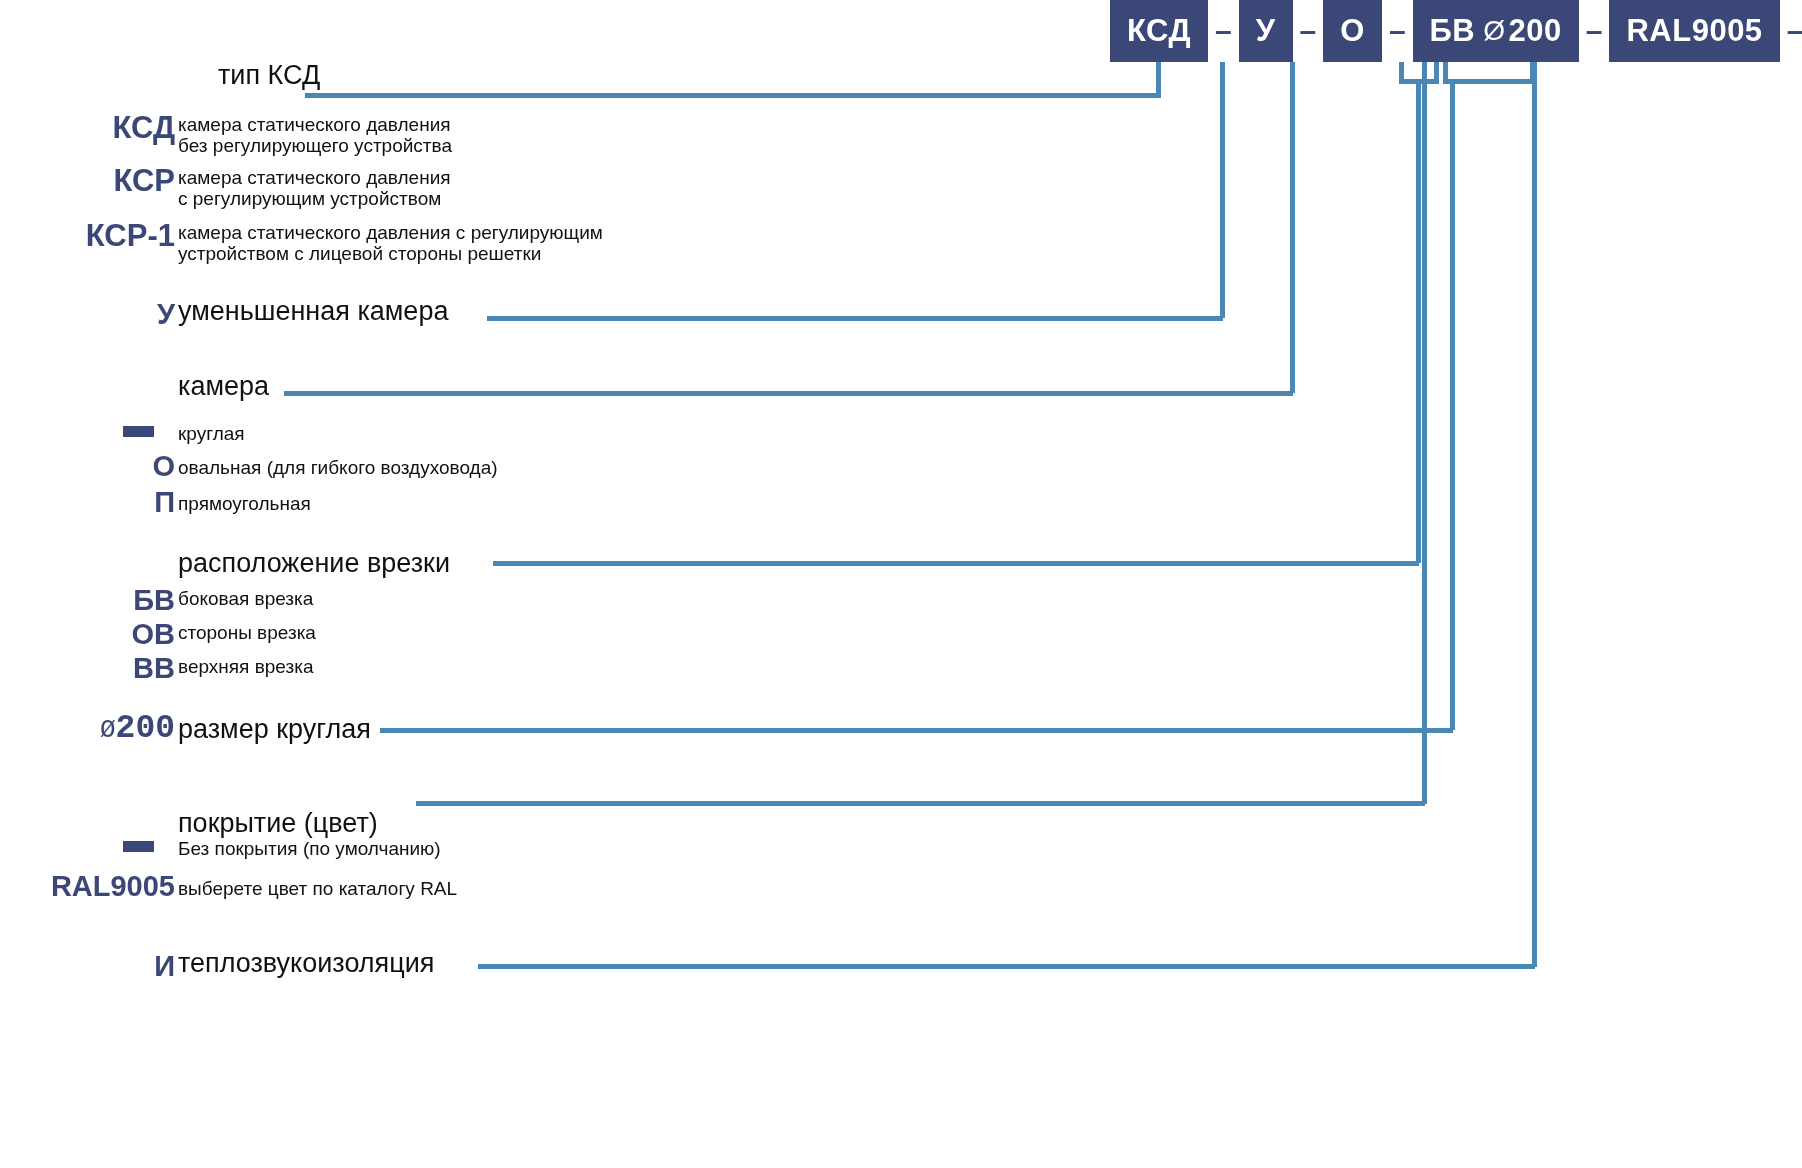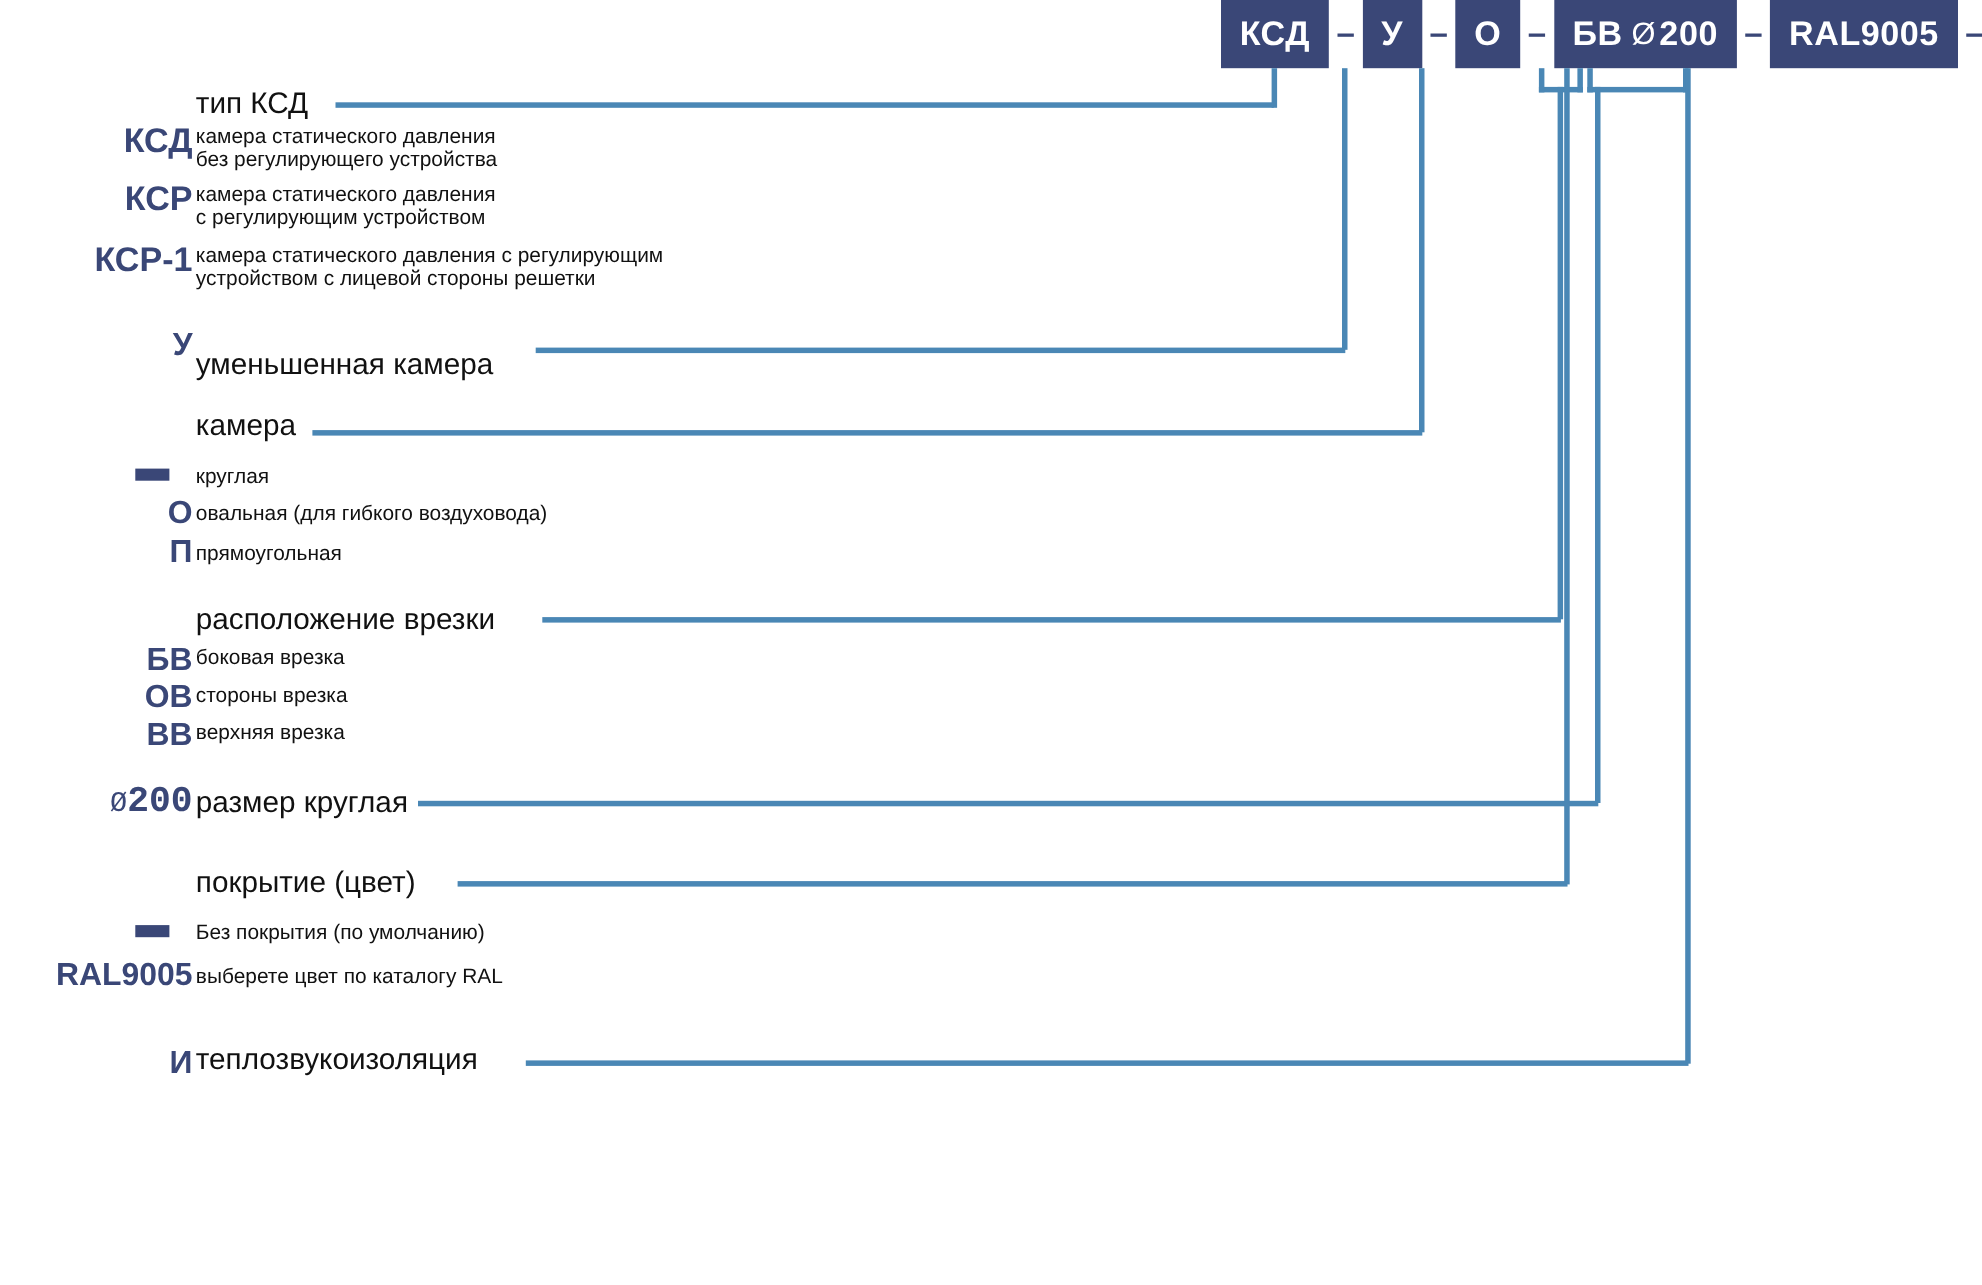--- a/index.html
+++ b/index.html
@@ -73,36 +73,36 @@
   <div class="brk" style="left:1443px;top:62px;width:92px;"></div>
   <div class="vline" style="left:1450px;top:79px;height:651px;"></div>
   <div class="hline" style="left:380px;top:728px;width:1073px;"></div>
 
   <div class="vline" style="left:1422px;top:62px;height:742px;"></div>
   <div class="hline" style="left:416px;top:801px;width:1009px;"></div>
 
   <div class="vline" style="left:1532px;top:62px;height:905px;"></div>
   <div class="hline" style="left:478px;top:964px;width:1057px;"></div>
 
-  <div class="sec-title" style="top:79px;">тип КСД</div>
+  <div class="sec-title" style="top:60px;margin-left:40px;">тип КСД</div>
 
   <div class="code-lbl big" style="top:110px;">КСД</div>
   <div class="desc" style="top:112px;">камера статического давления</div>
   <div class="desc" style="top:133px;text-align:center;">без регулирующего устройства</div>
 
   <div class="code-lbl big" style="top:163px;">КСР</div>
   <div class="desc" style="top:165px;">камера статического давления</div>
   <div class="desc" style="top:186px;">с регулирующим устройством</div>
 
   <div class="code-lbl big" style="top:218px;">КСР-1</div>
   <div class="desc" style="top:241px;">устройством с лицевой стороны решетки</div>
   <div class="desc" style="top:220px;">камера статического давления с регулирующим</div>
 
   <div class="code-lbl mid" style="top:298px;">У</div>
-  <div class="sec-title" style="top:296px;margin-top:20px;">уменьшенная камера</div>
+  <div class="sec-title" style="top:296px;">уменьшенная камера</div>
 
   <div class="sec-title" style="top:371px;">камера</div>
 
   <div class="dashmark" style="top:426px;"></div>
   <div class="desc" style="top:421px;">круглая</div>
 
   <div class="code-lbl mid" style="top:450px;">О</div>
   <div class="desc" style="top:455px;">овальная (для гибкого воздуховода)</div>
 
   <div class="code-lbl mid" style="top:486px;">П</div>
@@ -117,21 +117,21 @@
   <div class="desc" style="top:620px;">стороны врезка</div>
 
   <div class="code-lbl mid" style="top:652px;">ВВ</div>
   <div class="desc" style="top:654px;">верхняя врезка</div>
 
   <div class="code-lbl lg" style="top:710px;">
     <span class="thin-dia">Ø</span><span>200</span>
   </div>
   <div class="sec-title" style="top:714px;">размер круглая</div>
 
-  <div class="sec-title" style="top:787px;">покрытие (цвет)</div>
+  <div class="sec-title" style="top:808px;">покрытие (цвет)</div>
 
   <div class="dashmark" style="top:841px;"></div>
   <div class="desc" style="top:836px;">Без покрытия (по умолчанию)</div>
 
   <div class="code-lbl mid" style="top:870px;">RAL9005</div>
   <div class="desc" style="top:876px;">выберете цвет по каталогу RAL</div>
 
   <div class="code-lbl mid" style="top:950px;">И</div>
   <div class="sec-title" style="top:948px;">теплозвукоизоляция</div>
 

